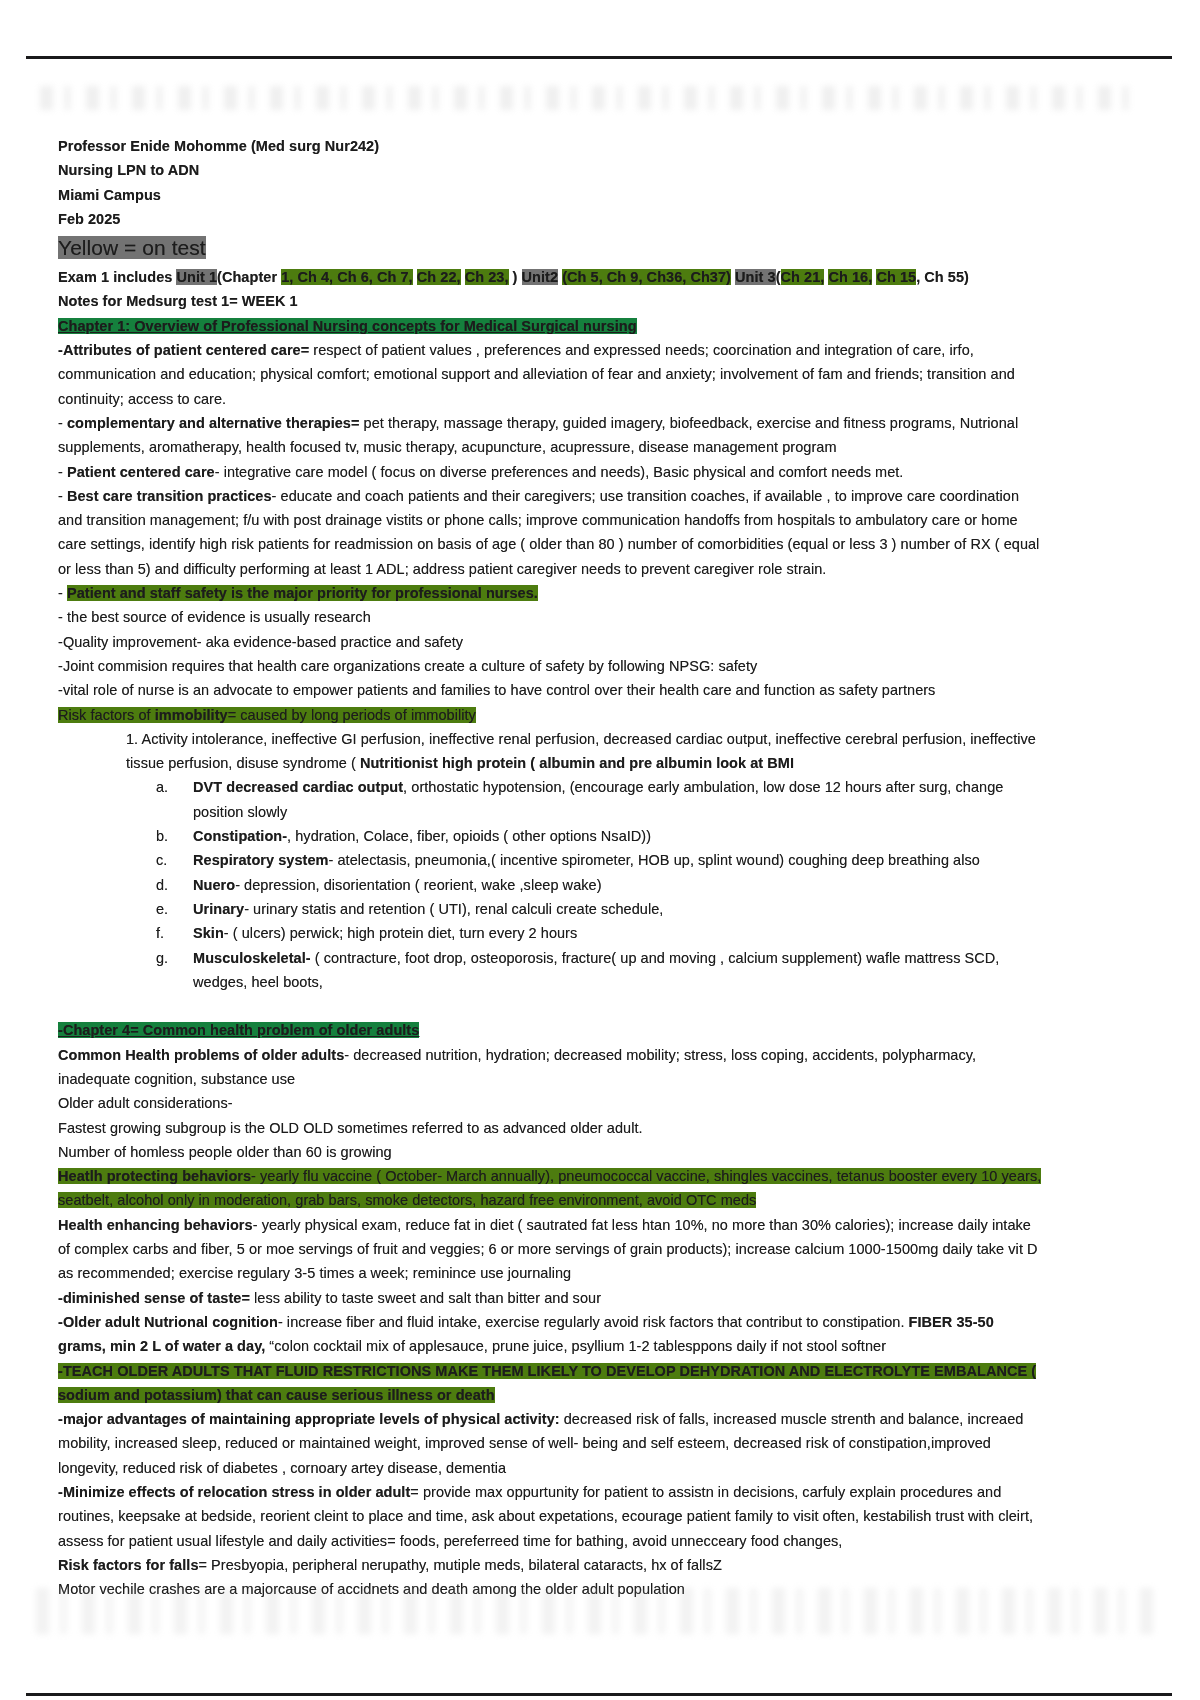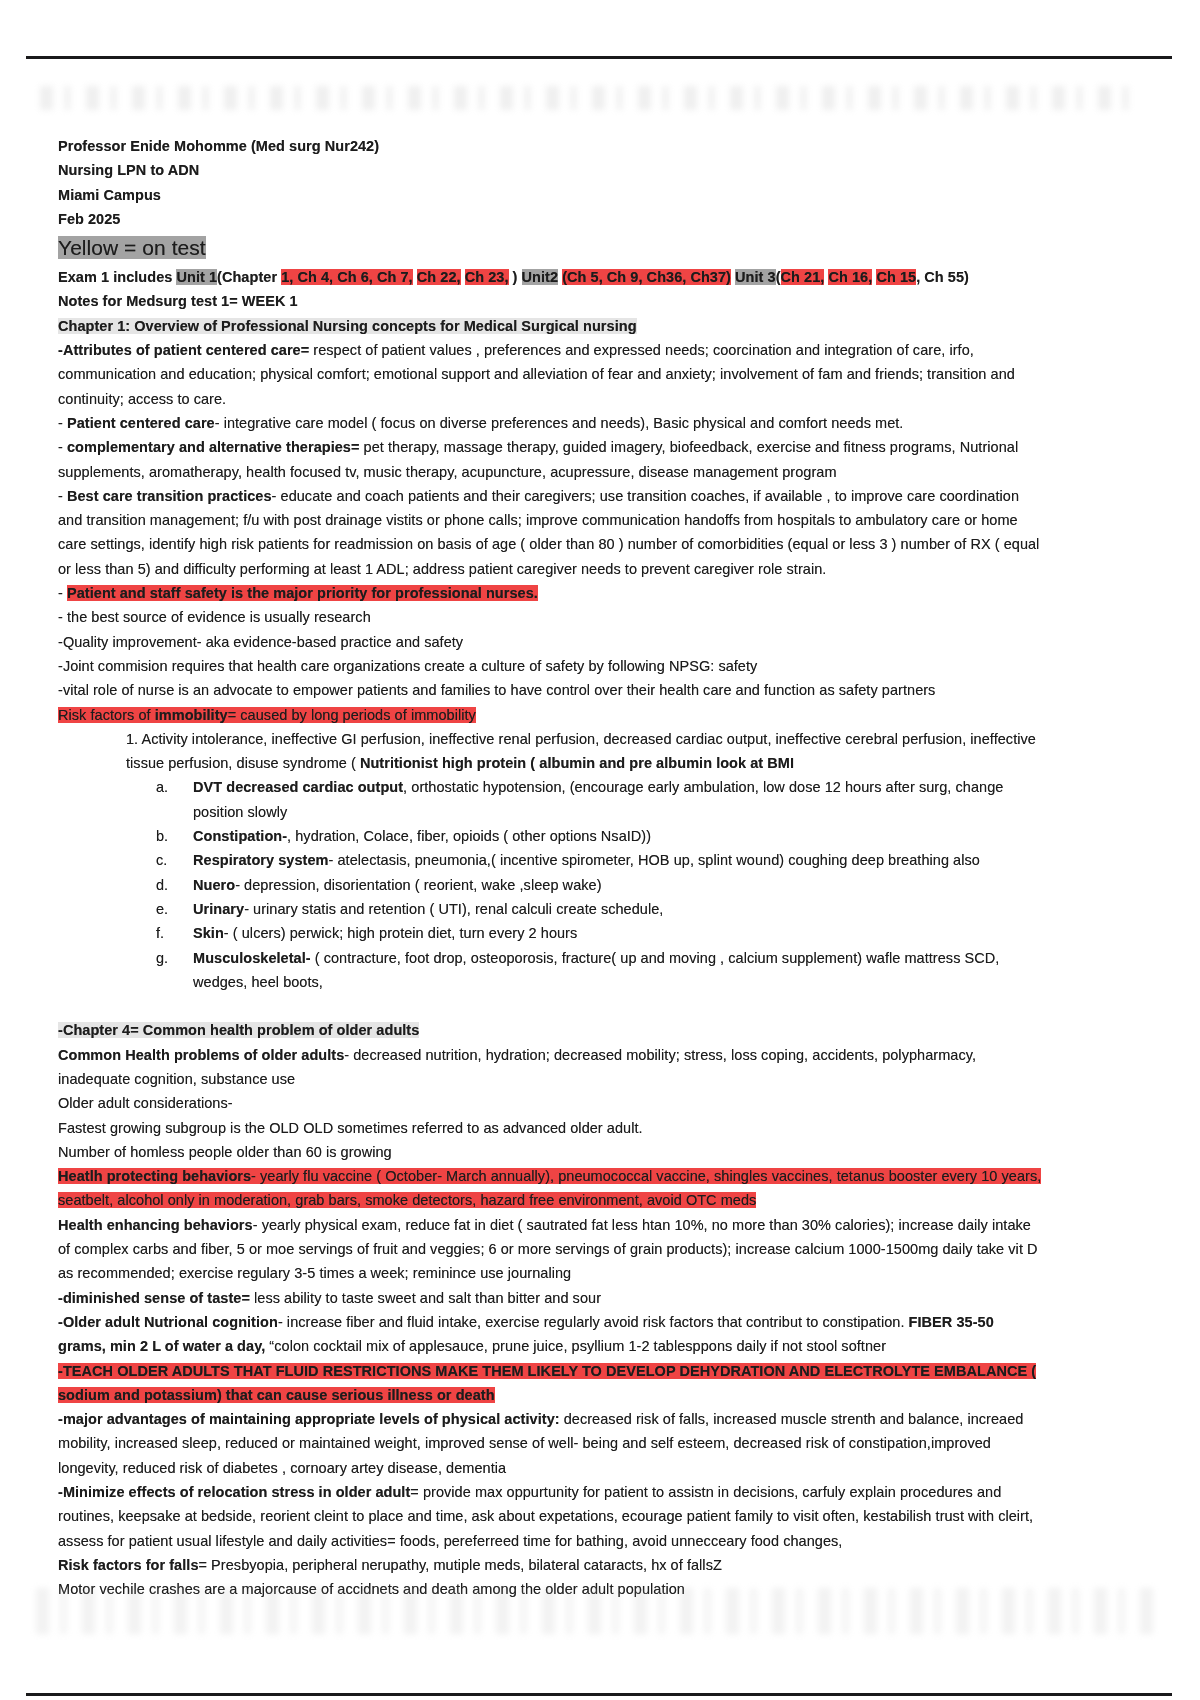--- a/index.html
+++ b/index.html
@@ -16,23 +16,23 @@
   }
   #ghost-top{top:86px;left:40px;right:64px;height:24px;}
   #ghost-bottom{top:1588px;left:36px;right:46px;height:46px;opacity:.18;}
   .content{
     position:absolute;top:134px;left:58px;width:985px;
     font-size:14.5px;line-height:24.3px;letter-spacing:.05px;
     text-shadow:0 0 .4px rgba(30,30,30,.55);
   }
   .block{min-height:24.3px;}
   .b{font-weight:bold;}
-  .hl-y{background:#a3a3a3;}
-  .hl-gy{background:#ef4444;}
-  .hl-gr{background:#e5e5e5;}
+  .hl-y{background:#737373;}
+  .hl-gy{background:#4d7c0f;}
+  .hl-gr{background:#15803d;text-decoration:underline;}
   .big{font-size:21px;line-height:34px;}
   .nowrap{white-space:nowrap;}
   .ind{padding-left:68px;}
   .li{display:flex;padding-left:98px;}
   .marker{flex:0 0 37px;width:37px;}
   .li-content{flex:1 1 auto;}
   .gap{height:24px;}
 </style>
 </head>
 <body>
@@ -43,22 +43,22 @@
 <div class="content">
     <div class="block"><span class="b">Professor Enide Mohomme (Med surg Nur242)</span></div>
     <div class="block"><span class="b">Nursing LPN to ADN</span></div>
     <div class="block"><span class="b">Miami Campus</span></div>
     <div class="block"><span class="b">Feb 2025</span></div>
     <div class="block big"><span class="hl-y">Yellow = on test</span></div>
     <div class="block nowrap"><span class="b">Exam 1 includes </span><span class="b hl-y">Unit 1</span><span class="b">(Chapter </span><span class="b hl-gy">1, Ch 4, Ch 6, Ch 7,</span><span class="b"> </span><span class="b hl-gy">Ch 22,</span><span class="b"> </span><span class="b hl-gy">Ch 23,</span><span class="b"> ) </span><span class="b hl-y">Unit2</span><span class="b"> </span><span class="b hl-gy">(Ch 5, Ch 9, Ch36, Ch37)</span><span class="b"> </span><span class="b hl-y">Unit 3</span><span class="b">(</span><span class="b hl-gy">Ch 21,</span><span class="b"> </span><span class="b hl-gy">Ch 16,</span><span class="b"> </span><span class="b hl-gy">Ch 15</span><span class="b">, Ch 55)</span></div>
     <div class="block"><span class="b">Notes for Medsurg test 1= WEEK 1</span></div>
     <div class="block"><span class="b hl-gr">Chapter 1: Overview of Professional Nursing concepts for Medical Surgical nursing</span></div>
     <div class="block"><span class="b">-Attributes of patient centered care=</span><span> respect of patient values , preferences and expressed needs; coorcination and integration of care, irfo, communication and education; physical comfort; emotional support and alleviation of fear and anxiety; involvement of fam and friends; transition and continuity; access to care.</span></div>
+    <div class="block"><span>- </span><span class="b">complementary and alternative therapies=</span><span> pet therapy, massage therapy, guided imagery, biofeedback, exercise and fitness programs, Nutrional supplements, aromatherapy, health focused tv, music therapy, acupuncture, acupressure, disease management program</span></div>
     <div class="block"><span>- </span><span class="b">Patient centered care</span><span>- integrative care model ( focus on diverse preferences and needs), Basic physical and comfort needs met.</span></div>
-    <div class="block"><span>- </span><span class="b">complementary and alternative therapies=</span><span> pet therapy, massage therapy, guided imagery, biofeedback, exercise and fitness programs, Nutrional supplements, aromatherapy, health focused tv, music therapy, acupuncture, acupressure, disease management program</span></div>
     <div class="block"><span>- </span><span class="b">Best care transition practices</span><span>- educate and coach patients and their caregivers; use transition coaches, if available , to improve care coordination and transition management;  f/u with post drainage vistits or phone calls; improve communication handoffs from hospitals to ambulatory care or home care settings, identify high risk patients for readmission on basis of age ( older than 80 ) number of comorbidities (equal or less 3 ) number of RX  ( equal or less than 5) and difficulty performing at least 1 ADL; address patient caregiver needs to prevent caregiver role strain.</span></div>
     <div class="block"><span>- </span><span class="b hl-gy">Patient and staff safety is the major priority for professional nurses.</span></div>
     <div class="block"><span>- the best source of evidence is usually research</span></div>
     <div class="block"><span>-Quality improvement- aka evidence-based practice and safety</span></div>
     <div class="block"><span>-Joint commision requires that health care organizations create a culture of safety by following NPSG: safety</span></div>
     <div class="block"><span>-vital role of nurse is an advocate to empower patients and families to have control over their health care and function as safety partners</span></div>
     <div class="block"><span class="hl-gy">Risk factors of </span><span class="b hl-gy">immobility</span><span class="hl-gy">= caused by long periods of immobility</span></div>
     <div class="block ind"><span>1. Activity intolerance, ineffective GI perfusion, ineffective renal perfusion, decreased cardiac output, ineffective cerebral perfusion, ineffective tissue perfusion, disuse syndrome ( </span><span class="b">Nutritionist high protein ( albumin and pre albumin look at BMI</span></div>
     <div class="block li">
       <span class="marker">a.</span>

